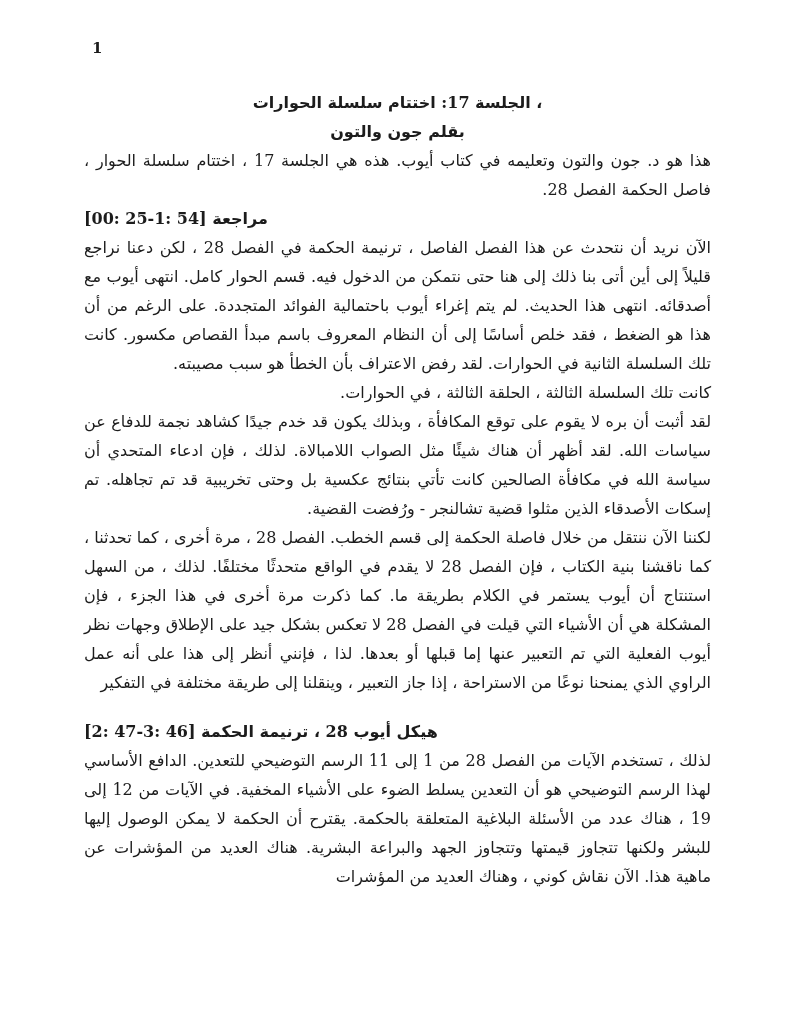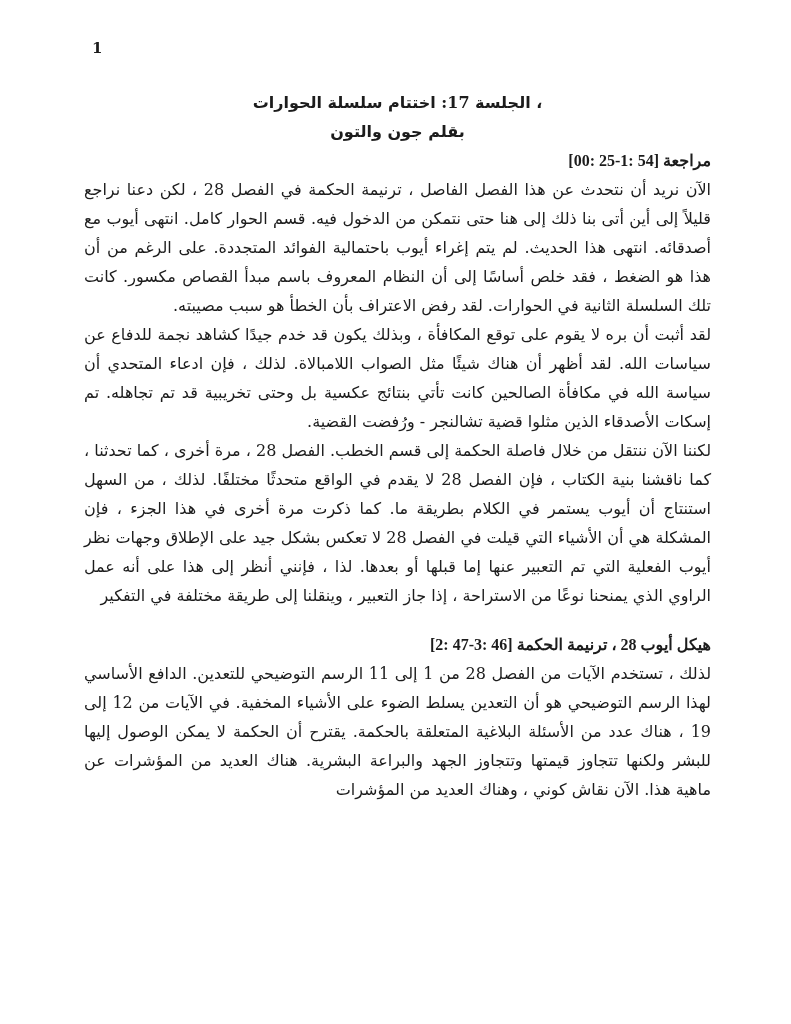--- a/index.html
+++ b/index.html
@@ -39,50 +39,51 @@
   }
   .para {
     margin: 0;
     text-align: justify;
     text-justify: inter-word;
     font-size: 16px;
     line-height: 29px;
   }
   .section-heading {
     margin: 0;
-    text-align: right;
+    text-align: left;
     font-weight: bold;
     font-size: 16px;
     line-height: 29px;
-    font-family: Liberation Serif, serif;
   }
   .gap-before {
     margin-top: 20px;
   }
 </style>
 </head>
 <body>
 
 <div class="page">
 
   <div class="page-number">1</div>
 
   <div class="content">
 
 
     <p class="title-line">، الجلسة 17: اختتام سلسلة الحوارات</p>
 
 
     <p class="title-line">بقلم جون والتون</p>
 
+    <p class="para">هذا هو د. جون والتون وتعليمه في كتاب أيوب. هذه هي الجلسة 17 ، اختتام سلسلة الحوار ، فاصل الحكمة الفصل 28.</p>
 
     <h2 class="section-heading">مراجعة ⁦[00: 25-1: 54]⁩</h2>
 
     <p class="para">الآن نريد أن نتحدث عن هذا الفصل الفاصل ، ترنيمة الحكمة في الفصل 28 ، لكن دعنا نراجع قليلاً إلى أين أتى بنا ذلك إلى هنا حتى نتمكن من الدخول فيه. قسم الحوار كامل. انتهى أيوب مع أصدقائه. انتهى هذا الحديث. لم يتم إغراء أيوب باحتمالية الفوائد المتجددة. على الرغم من أن هذا هو الضغط ، فقد خلص أساسًا إلى أن النظام المعروف باسم مبدأ القصاص مكسور. كانت تلك السلسلة الثانية في الحوارات. لقد رفض الاعتراف بأن الخطأ هو سبب مصيبته.</p>
 
+    <p class="para">كانت تلك السلسلة الثالثة ، الحلقة الثالثة ، في الحوارات.</p>
 
     <p class="para">لقد أثبت أن بره لا يقوم على توقع المكافأة ، وبذلك يكون قد خدم جيدًا كشاهد نجمة للدفاع عن سياسات الله. لقد أظهر أن هناك شيئًا مثل الصواب اللامبالاة. لذلك ، فإن ادعاء المتحدي أن سياسة الله في مكافأة الصالحين كانت تأتي بنتائج عكسية بل وحتى تخريبية قد تم تجاهله. تم إسكات الأصدقاء الذين مثلوا قضية تشالنجر - ورُفضت القضية.</p>
 
 
     <p class="para">لكننا الآن ننتقل من خلال فاصلة الحكمة إلى قسم الخطب. الفصل 28 ، مرة أخرى ، كما تحدثنا ، كما ناقشنا بنية الكتاب ، فإن الفصل 28 لا يقدم في الواقع متحدثًا مختلفًا. لذلك ، من السهل استنتاج أن أيوب يستمر في الكلام بطريقة ما. كما ذكرت مرة أخرى في هذا الجزء ، فإن المشكلة هي أن الأشياء التي قيلت في الفصل 28 لا تعكس بشكل جيد على الإطلاق وجهات نظر أيوب الفعلية التي تم التعبير عنها إما قبلها أو بعدها. لذا ، فإنني أنظر إلى هذا على أنه عمل الراوي الذي يمنحنا نوعًا من الاستراحة ، إذا جاز التعبير ، وينقلنا إلى طريقة مختلفة في التفكير</p>
 
     <h2 class="section-heading gap-before">هيكل أيوب 28 ، ترنيمة الحكمة ⁦[2: 47-3: 46]⁩</h2>
 
     <p class="para">لذلك ، تستخدم الآيات من الفصل 28 من 1 إلى 11 الرسم التوضيحي للتعدين. الدافع الأساسي لهذا الرسم التوضيحي هو أن التعدين يسلط الضوء على الأشياء المخفية. في الآيات من 12 إلى 19 ، هناك عدد من الأسئلة البلاغية المتعلقة بالحكمة. يقترح أن الحكمة لا يمكن الوصول إليها للبشر ولكنها تتجاوز قيمتها وتتجاوز الجهد والبراعة البشرية. هناك العديد من المؤشرات عن ماهية هذا. الآن نقاش كوني ، وهناك العديد من المؤشرات</p>
 

